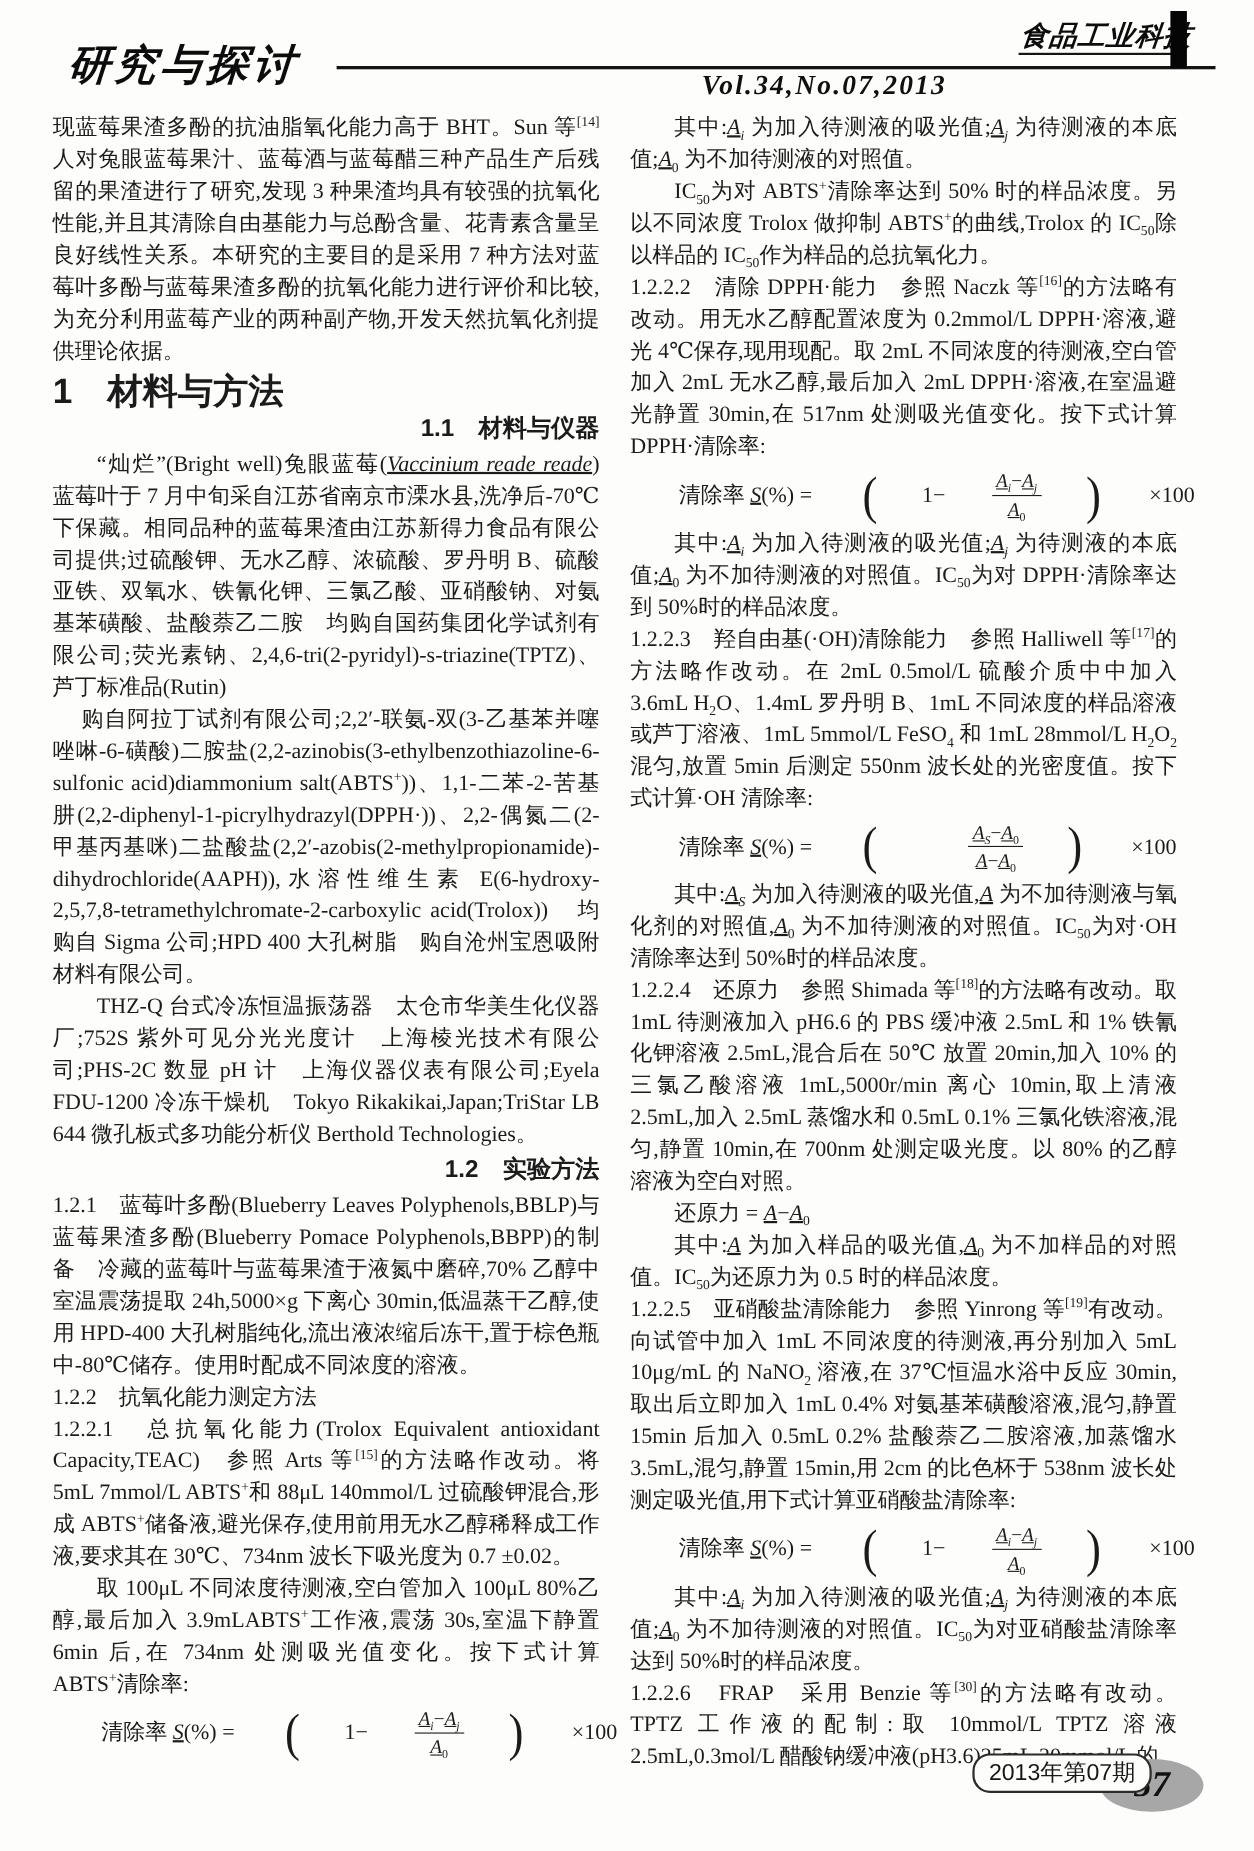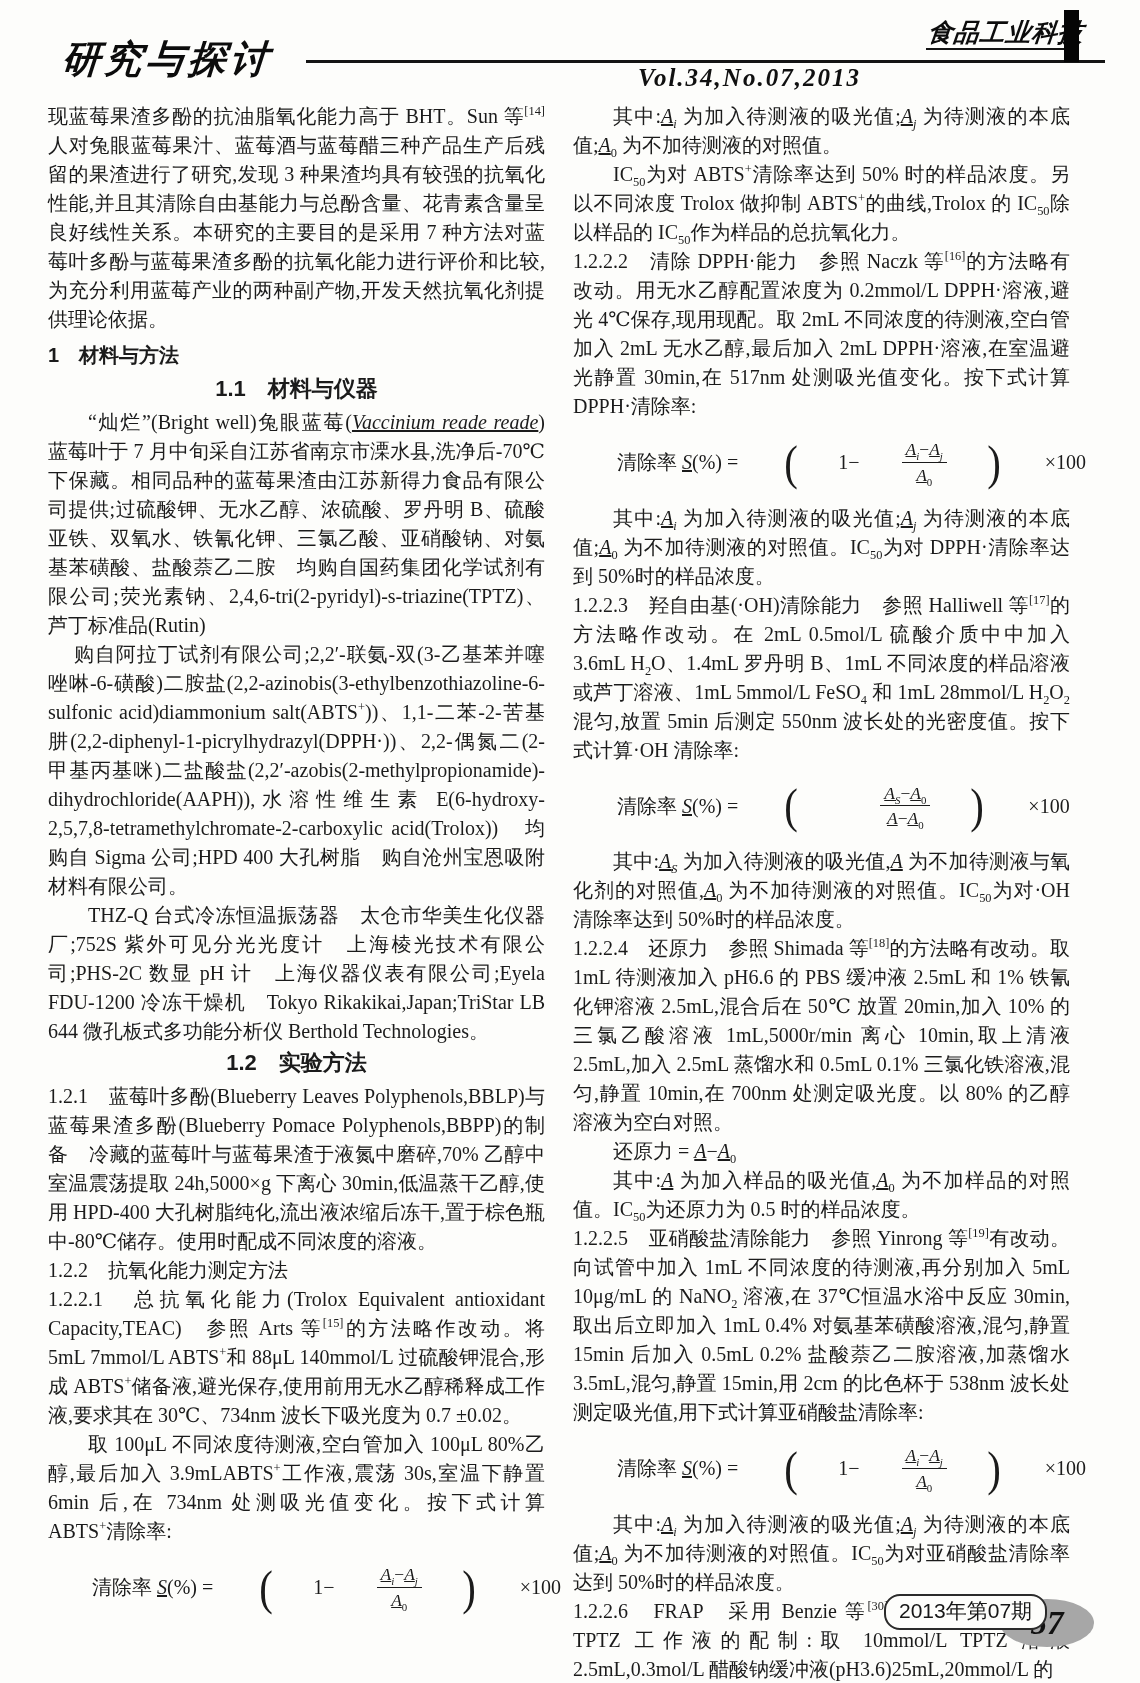--- a/index.html
+++ b/index.html
@@ -58,46 +58,46 @@
   .col { width:497px; font-size:20px; line-height:29px; text-align:justify; }
   .col p { margin:0; overflow-wrap:break-word; }
   .para { text-indent:2em; }
   .noindent { text-indent:0; }
   .indent15 { text-indent:1.3em; }
   sup,sub { font-size:0.62em; line-height:0; }
   i { font-family:"Liberation Serif","DejaVu Serif",serif;text-decoration:underline; }
 
   .h-big {
     font-family:"Liberation Sans","DejaVu Sans",sans-serif;
-    font-weight:bold; font-size:20px; line-height:32px;
+    font-weight:bold; font-size:32px; line-height:32px;
     margin:5px 0 3px; text-align:left;
   }
   .h-mid {
     font-family:"Liberation Sans","DejaVu Sans",sans-serif;
     font-weight:bold; font-size:22px; line-height:30px;
-    margin:2px 0 4px; text-align:center;
+    margin:2px 0 4px; text-align:right;
   }
 
   
   .formula {
     display:flex; align-items:center;
     margin:5px 0 5px 44px;
     font-size:20px; line-height:1.1;
     text-align:left;
     gap:36px;
   }
   .f-lhs { margin-right:9px; white-space:nowrap; }
   .f-pre { margin:0 3px; }
   .f-post { margin-left:7px; }
   .paren {
     font-size:48px; line-height:0.9; font-weight:normal;
     transform:scaleX(0.85);
   }
   .frac { display:inline-flex; flex-direction:column; align-items:center;
-          font-size:17.5px; line-height:1.3; margin:12px 3px; }
+          font-size:17.5px; line-height:1.3; margin:0 3px; }
   .frac .num { border-bottom:1.7px solid #1b1b1b; padding:0 4px 1px; }
   .frac .den { padding:1px 4px 0; }
   .formula-plain { text-indent:2em; }
 
   
   .footer-issue {
     position:absolute; left:884px; top:1594px;
     border:2px solid #2b2b2b; border-radius:16px;
     padding:1px 13px 3px;
     background:#fdfdfb;

